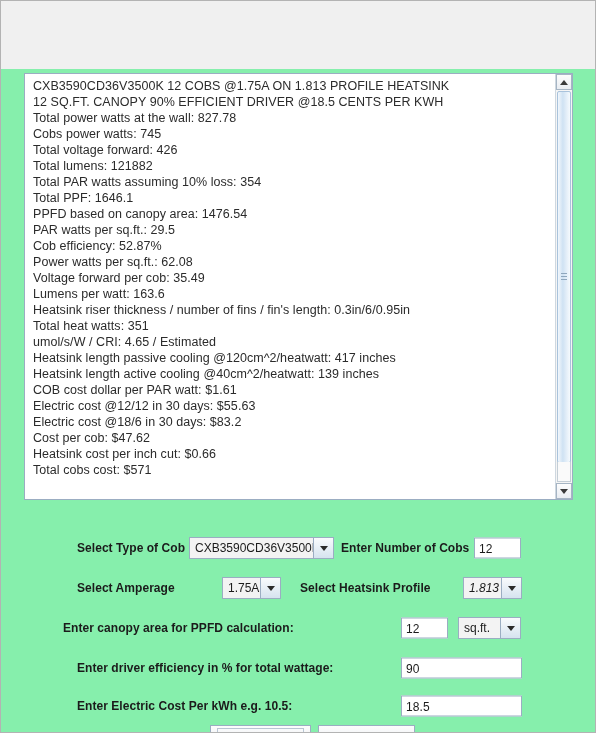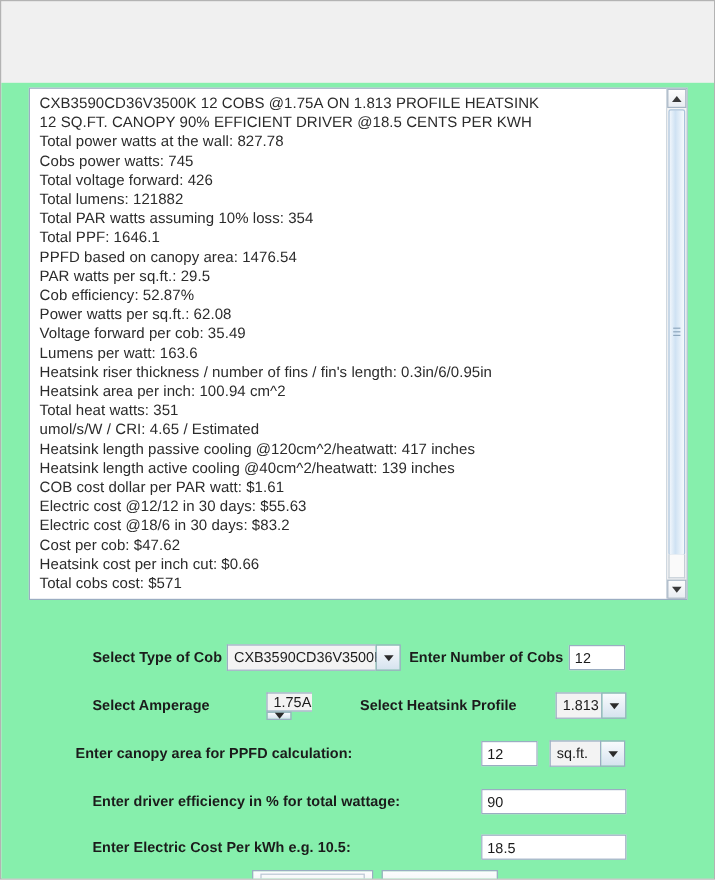--- a/index.html
+++ b/index.html
@@ -357,21 +357,20 @@
         <div class="outline">Total lumens: 121882</div>
         <div class="outline">Total PAR watts assuming 10% loss: 354</div>
         <div class="outline">Total PPF: 1646.1</div>
         <div class="outline">PPFD based on canopy area: 1476.54</div>
         <div class="outline">PAR watts per sq.ft.: 29.5</div>
         <div class="outline">Cob efficiency: 52.87%</div>
         <div class="outline">Power watts per sq.ft.: 62.08</div>
         <div class="outline">Voltage forward per cob: 35.49</div>
         <div class="outline">Lumens per watt: 163.6</div>
         <div class="outline">Heatsink riser thickness / number of fins / fin's length: 0.3in/6/0.95in</div>
-        <div class="outline">Heatsink area per inch: 100.94 cm^2</div>
         <div class="outline">Total heat watts: 351</div>
         <div class="outline">umol/s/W / CRI: 4.65 / Estimated</div>
         <div class="outline">Heatsink length passive cooling @120cm^2/heatwatt: 417 inches</div>
         <div class="outline">Heatsink length active cooling @40cm^2/heatwatt: 139 inches</div>
         <div class="outline">COB cost dollar per PAR watt: $1.61</div>
         <div class="outline">Electric cost @12/12 in 30 days: $55.63</div>
         <div class="outline">Electric cost @18/6 in 30 days: $83.2</div>
         <div class="outline">Cost per cob: $47.62</div>
         <div class="outline">Heatsink cost per inch cut: $0.66</div>
         <div class="outline">Total cobs cost: $571</div>
@@ -404,29 +403,29 @@
           <div class="carrow">
               <div class="tri-dn"></div>
             </div>
         </div>
         <div class="lbl" style="left:340px;">Enter Number of Cobs</div>
         <div class="tinput" style="left:473px;width:47px;">12</div>
       </div>
 
       <div class="row" style="top:68px;">
         <div class="lbl" style="left:76px;">Select Amperage</div>
-        <div class="combo" style="left:221px;flex-direction:column;">
+        <div class="combo" style="left:221px;">
           <div class="cval" style="width:38px;">1.75A</div>
           <div class="carrow">
               <div class="tri-dn"></div>
             </div>
         </div>
         <div class="lbl" style="left:299px;">Select Heatsink Profile</div>
         <div class="combo" style="left:462px;">
-          <div class="cval" style="width:38px;">1.813</div>
+          <div class="cval" style="width:38px;font-style:italic;">1.813</div>
           <div class="carrow">
               <div class="tri-dn"></div>
             </div>
         </div>
       </div>
 
       <div class="row" style="top:108px;">
         <div class="lbl" style="left:62px;">Enter canopy area for PPFD calculation:</div>
         <div class="tinput" style="left:400px;width:47px;">12</div>
         <div class="combo" style="left:457px;">

